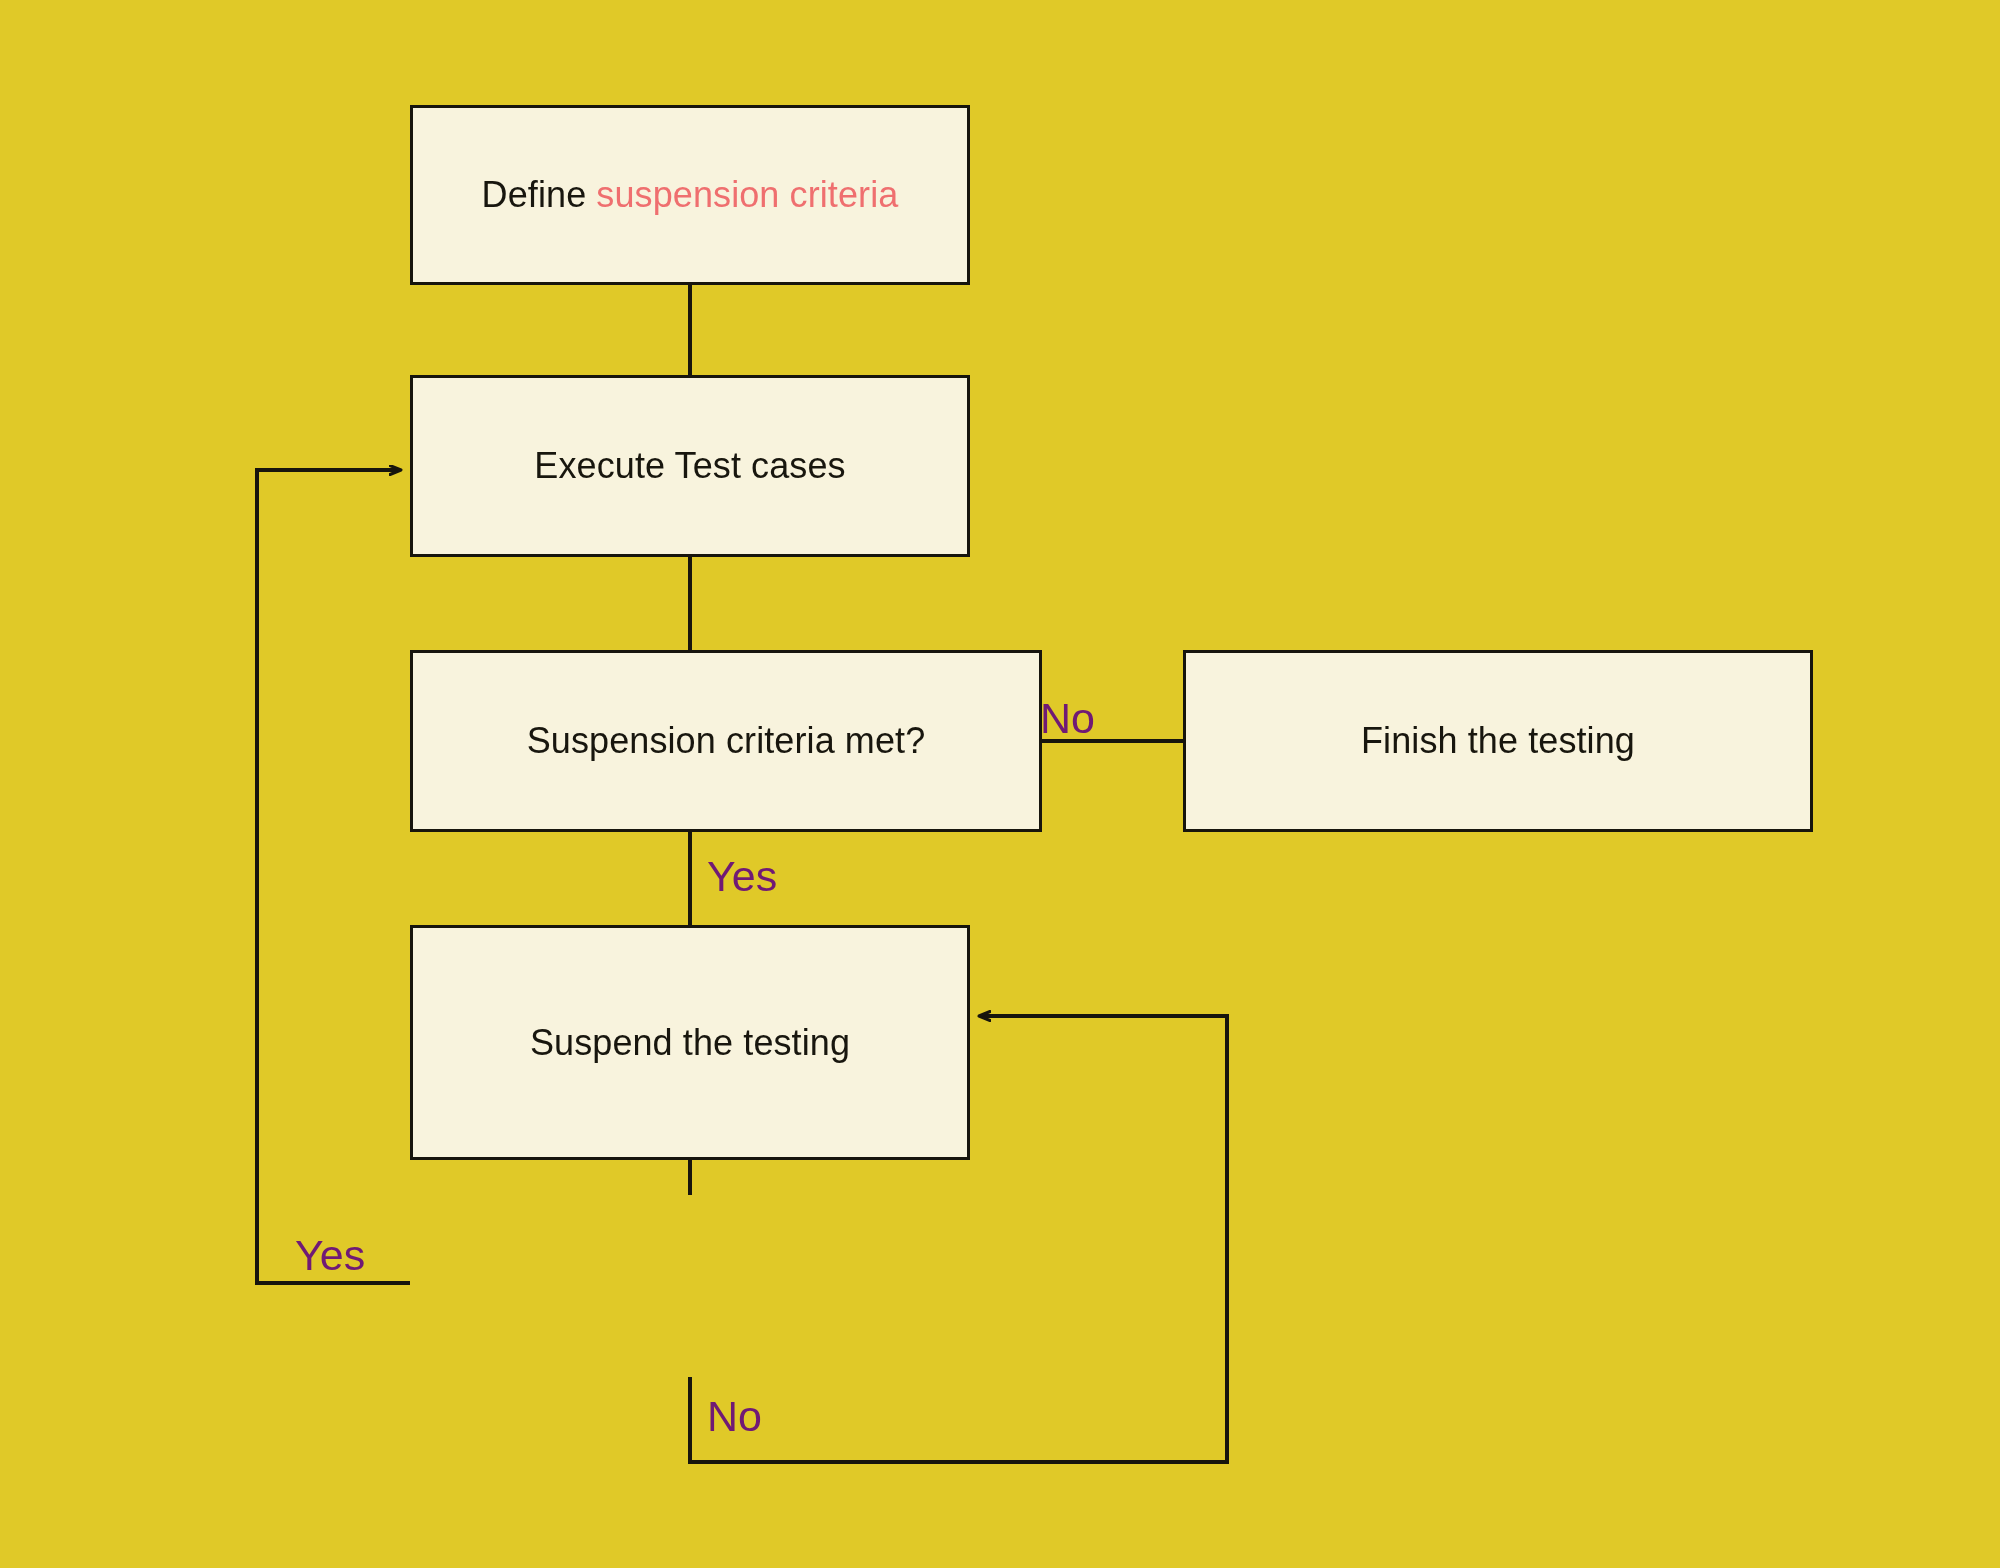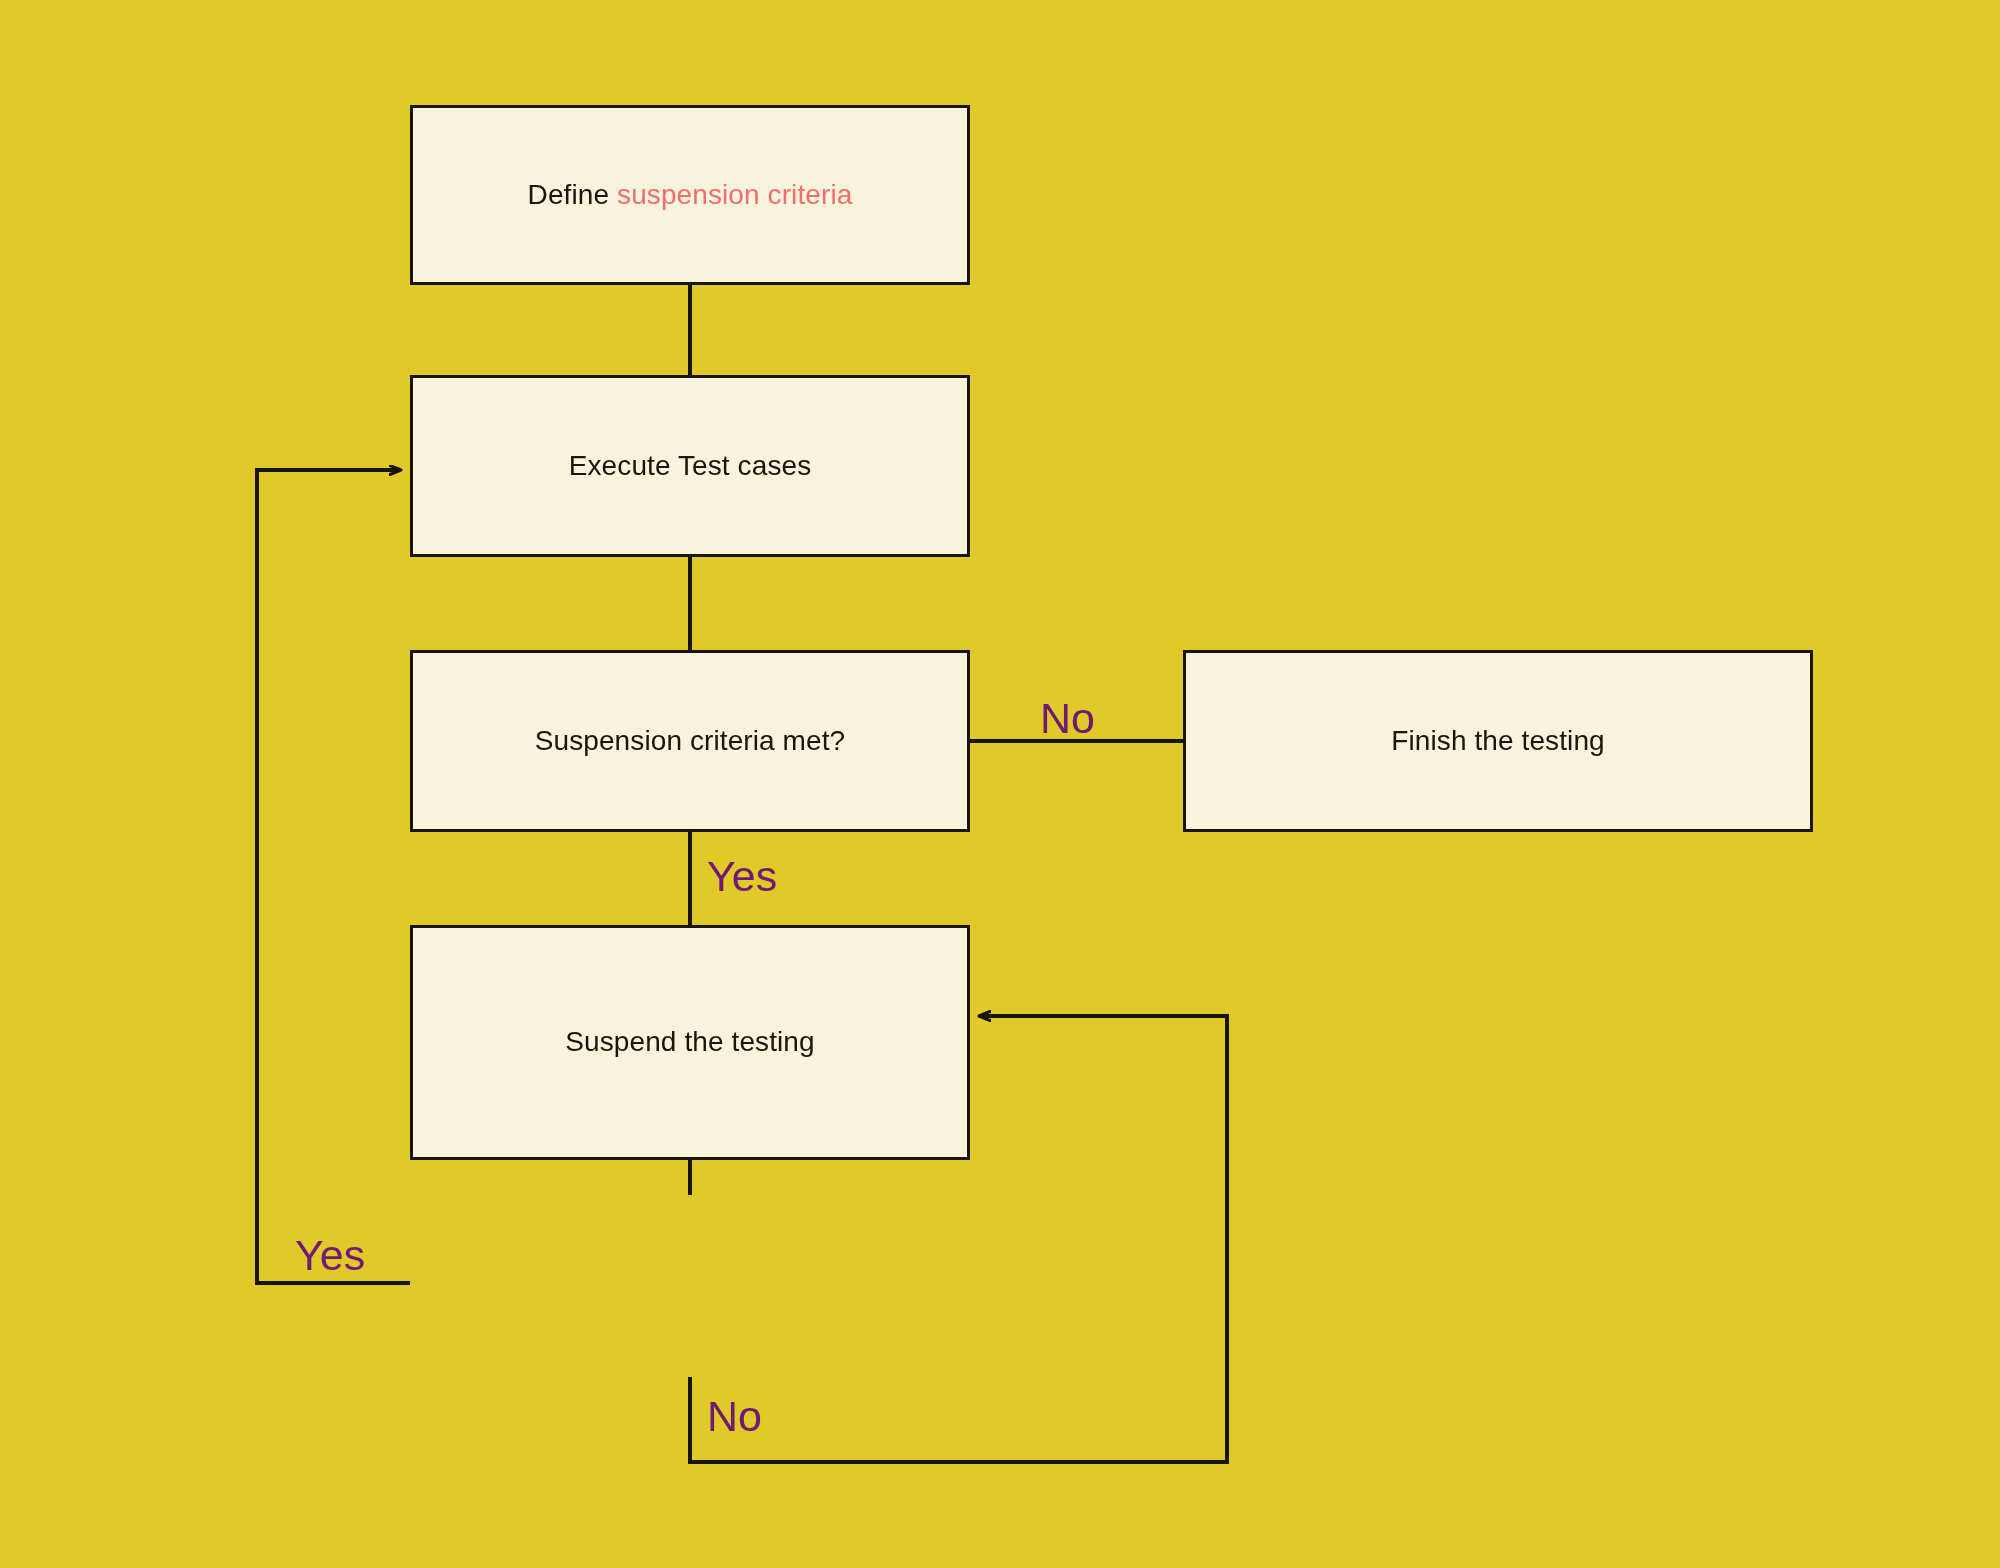--- a/index.html
+++ b/index.html
@@ -27,21 +27,21 @@
     box-sizing: border-box;
     background: #f8f3dd;
     border: 3px solid #17150d;
     display: flex;
     align-items: center;
     justify-content: center;
     text-align: center;
     padding: 6px 18px;
   }
   .node-text {
-    font-size: 28px;
+    font-size: 36px;
     line-height: 1.22;
     color: #18160e;
     letter-spacing: 0.1px;
   }
   .accent { color: #ef6f6f; }
   .edge-label {
     position: absolute;
     font-size: 43px;
     line-height: 1;
     color: #701a75;
@@ -85,21 +85,21 @@
   <div class="node" style="left:410px; top:105px; width:560px; height:180px;">
     <div class="node-text">
       <span>Define </span><span class="accent">suspension criteria</span>
     </div>
   </div>
 
   <div class="node" style="left:410px; top:375px; width:560px; height:182px;">
     <div class="node-text">Execute Test cases</div>
   </div>
 
-  <div class="node" style="left:410px; top:650px; width:560px; height:182px;">
+  <div class="node" style="left:410px; top:650px; width:632px; height:182px;">
     <div class="node-text">Suspension criteria met?</div>
   </div>
 
   <div class="node" style="left:1183px; top:650px; width:630px; height:182px;">
     <div class="node-text">Finish the testing</div>
   </div>
 
   <div class="node" style="left:410px; top:925px; width:560px; height:235px;">
     <div class="node-text">Suspend the testing</div>
   </div>

